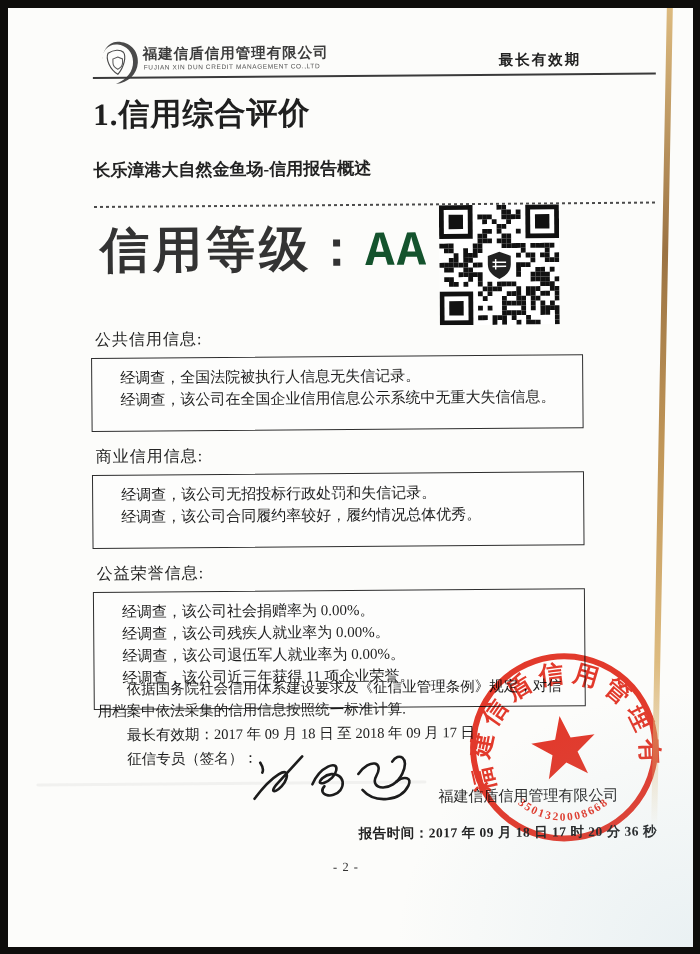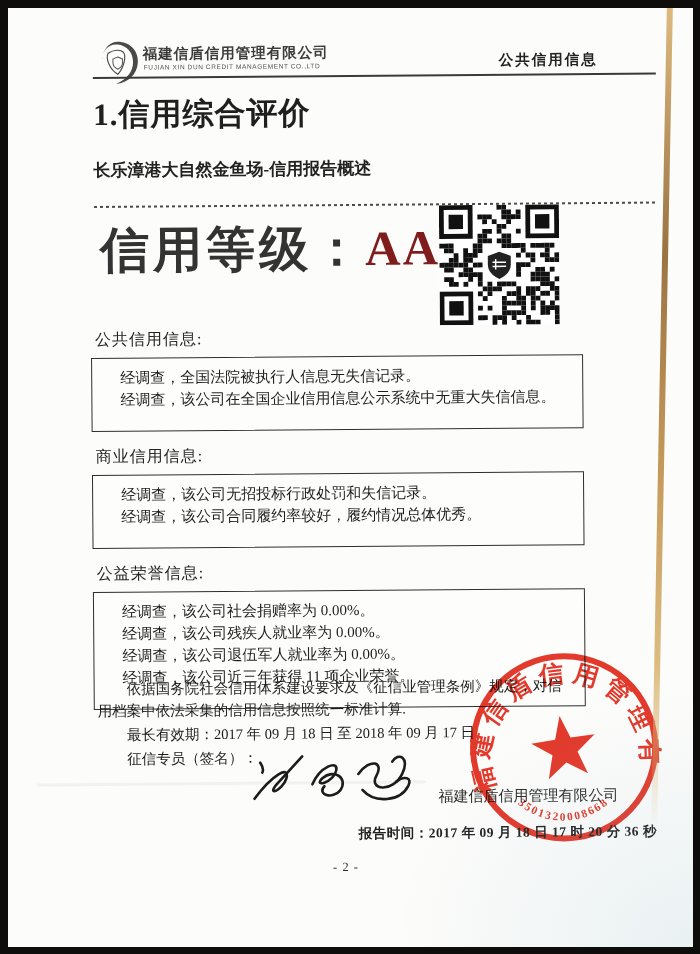--- a/index.html
+++ b/index.html
@@ -37,21 +37,21 @@
   .doc-type{position:absolute;left:494px;top:44px;font-size:14.5px;font-weight:bold;color:#222;letter-spacing:2px;}
   .header-rule{position:absolute;left:88px;top:67px;width:563px;height:2px;background:#3a3a3a;}
   
   .title{position:absolute;left:88px;top:84px;font-size:31px;font-weight:bold;color:#1f1f1f;letter-spacing:1px;}
   .subtitle{position:absolute;left:88px;top:149px;font-size:17px;font-weight:bold;color:#222;}
   .dash-rule{position:absolute;left:88px;top:196px;width:564px;height:2px;
     background:repeating-linear-gradient(90deg,#4a4a4a 0 3px,transparent 3px 6px);}
   
   .rating{position:absolute;left:94px;top:208px;font-size:49px;font-weight:bold;color:#333;
     font-family:"Liberation Sans",sans-serif;letter-spacing:4px;}
-  .rating .grade{font-family:Liberation Serif, serif;letter-spacing:2px;color:#7f1d1d;}
+  .rating .grade{font-family:Liberation Mono, monospace;letter-spacing:2px;color:#14532d;}
   .qr{position:absolute;left:433px;top:198px;width:120px;height:120px;}
   
   .sections{position:absolute;left:84px;top:320px;width:492px;}
   .section{margin-bottom:15px;}
   .sec-head{font-size:16px;color:#242424;margin:0 0 7px 4px;letter-spacing:1px;}
   .sec-box{border:1.4px solid #2e2e2e;padding:8px 10px 20px 28px;background:rgba(255,255,255,.4);}
   .sec-line{font-size:15px;line-height:22px;color:#1e1e1e;}
   
   .foot{position:absolute;left:88px;top:668px;width:478px;font-size:14.5px;line-height:22px;color:#1c1c1c;}
   .foot .stmt{text-indent:2em;margin:0;}
@@ -72,21 +72,21 @@
 <div class="page">
   <div class="content">
 
     <svg class="logo" viewBox="0 0 48 48">
       <path d="M24 2 C 36 2 46 11 45 24 C 44 36 35 45 22 46 C 34 41 40 33 40 23 C 40 13 33 6 24 5 C 14 4 8 12 8 20 C 8 14 13 2 24 2 Z" fill="#4a4a4a"></path>
       <path d="M14 14 C 20 10 27 10 30 13 C 33 17 31 28 24 36 C 16 31 11 20 14 14 Z" fill="#fdfdfc" stroke="#4a4a4a" stroke-width="1.2"></path>
       <path d="M22 18 l5 2 v4 c0 3.4 -2.2 5.4 -5 6.8 c-2.8 -1.4 -5 -3.4 -5 -6.8 v-4 z" fill="none" stroke="#5a5a5a" stroke-width="1.1" transform="translate(2,0)"></path>
     </svg>
     <div class="co-name">福建信盾信用管理有限公司</div>
     <div class="co-name-en">FUJIAN XIN DUN CREDIT MANAGEMENT CO.,LTD</div>
-    <div class="doc-type">公共信用信息</div>
+    <div class="doc-type">最长有效期</div>
     <div class="header-rule"></div>
 
     <div class="title">1.信用综合评价</div>
     <div class="subtitle">长乐漳港大自然金鱼场-信用报告概述</div>
     <div class="dash-rule"></div>
 
     <div class="rating">
       <span>信用等级：</span><span class="grade">AA</span>
     </div>
     <svg class="qr" id="qr" viewBox="0 0 115 115">

